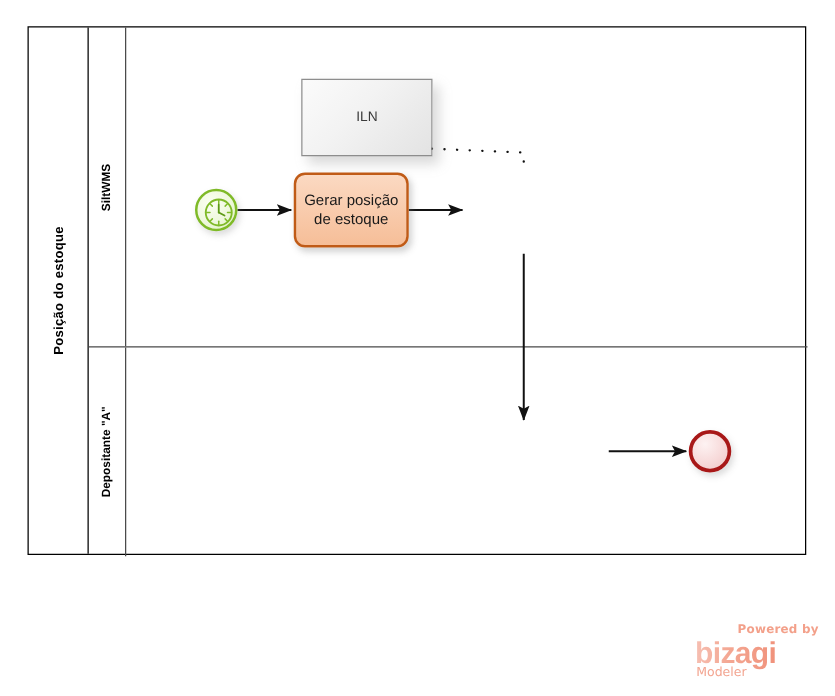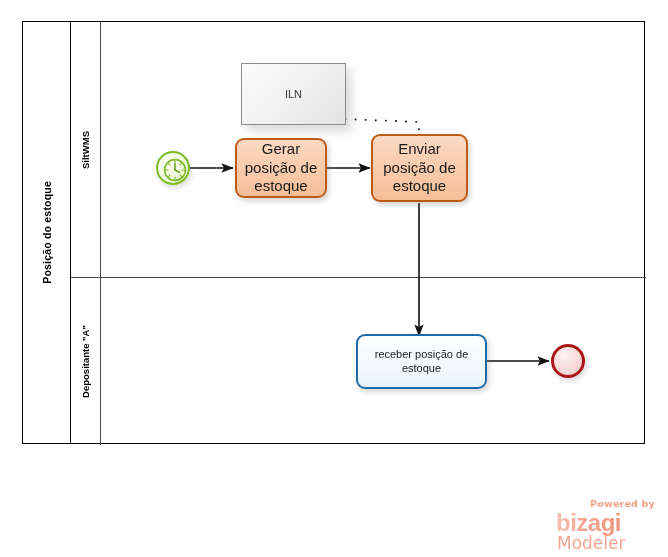--- a/index.html
+++ b/index.html
@@ -70,21 +70,21 @@
     box-sizing:border-box;
     border-radius:9px;
     display:flex;align-items:center;justify-content:center;
     text-align:center;
     line-height:1.25;
     color:#1a1a1a;
   }
   .task-orange{
     border:2px solid #C05B17;
     background:linear-gradient(180deg,#FBD9C2 0%,#F9CDAF 45%,#F6BE98 100%);
-    font-size:15px;
+    font-size:12px;
     box-shadow:2px 3px 5px rgba(120,120,120,0.32);
   }
   .task-blue{
     border:2px solid #1F6BA8;
     background:linear-gradient(180deg,#FDFEFF 0%,#F4F9FD 55%,#E9F2FA 100%);
     font-size:11px;
     box-shadow:2px 3px 5px rgba(120,120,120,0.3);
   }
   .task span{display:block;padding:0 5px;}
 
@@ -141,21 +141,21 @@
     letter-spacing:-0.5px;
     font-family:Liberation Sans, sans-serif;
     background:linear-gradient(90deg,#F6BFB2 0%,#F4A894 40%,#F0917A 100%);
     -webkit-background-clip:text;
     background-clip:text;
     color:#F2A08B;
     -webkit-text-fill-color:transparent;
   }
   .logo-sub{
     position:absolute;left:1px;top:35px;
-    font-size:17px;
+    font-size:10px;
     color:#F3A591;
     font-family:"DejaVu Sans", sans-serif;
   }
 </style>
 </head>
 <body>
 
 <div id="canvas">
 
   <div class="pool">
@@ -226,27 +226,21 @@
 
       <line x1="17" y1="17" x2="17" y2="10.8" stroke="#5E9A16" stroke-width="1.45" stroke-linecap="round"></line>
       <line x1="17" y1="17" x2="21.6" y2="19.4" stroke="#5E9A16" stroke-width="1.45" stroke-linecap="round"></line>
     </svg>
   </div>
 
   <div class="task task-orange" style="left:235px; top:138px; width:92px; height:60px;">
     <span>Gerar posição de estoque</span>
   </div>
 
-  <div class="task task-orange" style="left:371px; top:134px; width:97px; height:68px;">
-    <span>Enviar posição de estoque</span>
-  </div>
-
-  <div class="task task-blue" style="left:356px; top:334px; width:131px; height:55px;">
-    <span>receber posição de estoque</span>
-  </div>
+
 
   <div class="event end-event" style="left:551px; top:344px;"></div>
 
   <div class="logo">
     <div class="logo-powered">Powered by</div>
     <div class="logo-word">bizagi</div>
     <div class="logo-sub">Modeler</div>
   </div>
 
 </div>

